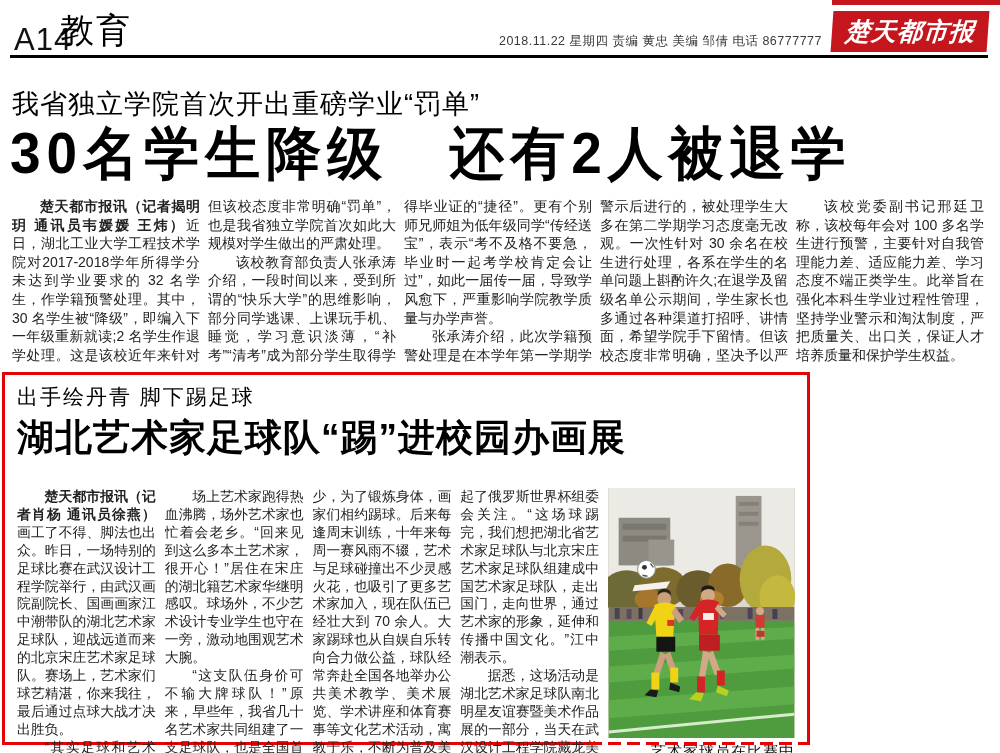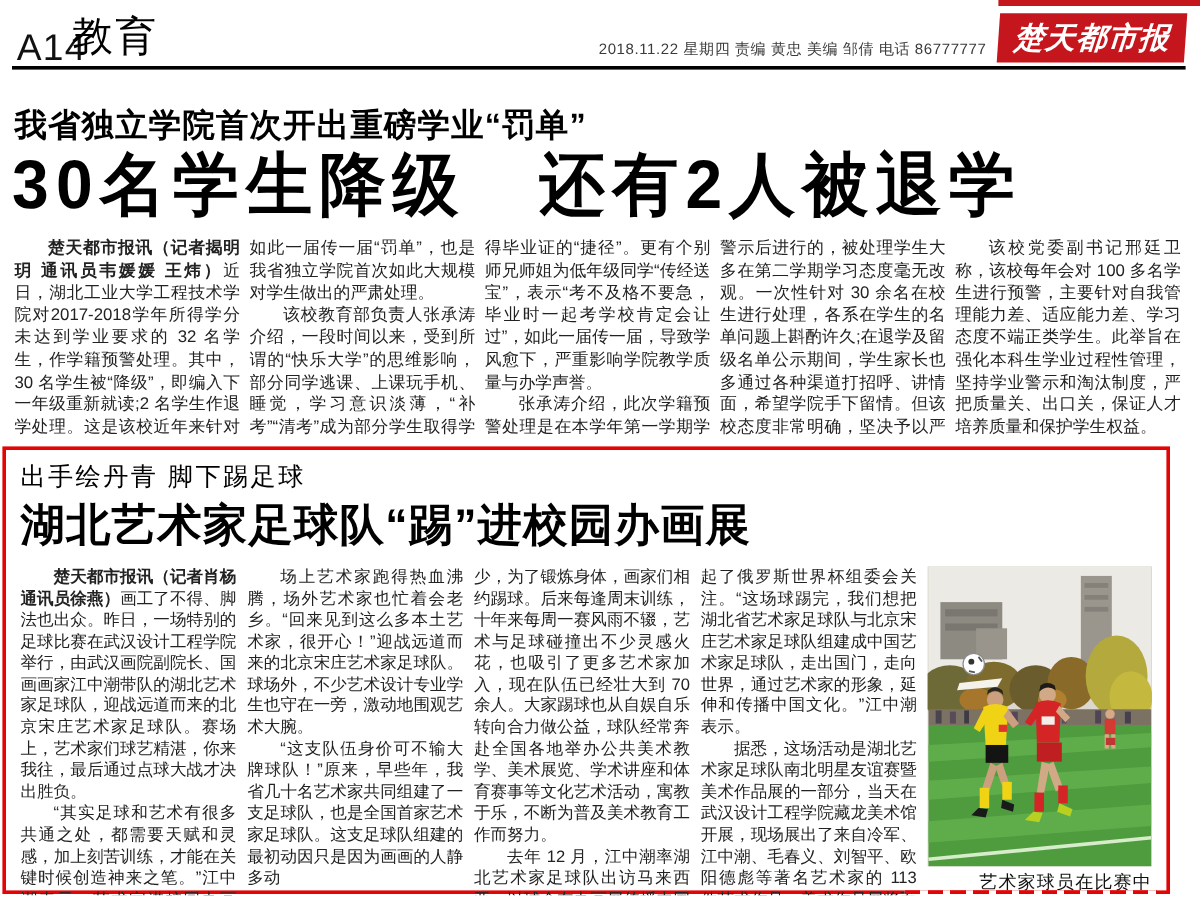--- a/index.html
+++ b/index.html
@@ -14,34 +14,34 @@
   .hdr-rule{position:absolute;left:10px;top:55px;width:978px;height:3px;background:#000;}
   .hdr-dateline{position:absolute;right:178px;top:33px;font-size:12.5px;color:#3a3a3a;letter-spacing:.5px;}
   .masthead{
     position:absolute;left:832px;top:11px;width:156px;height:41px;background:#c4161c;
     color:#fff;display:flex;align-items:center;justify-content:center;
     font-family:"DejaVu Serif","Liberation Serif",serif;font-style:italic;font-weight:bold;
     font-size:25px;letter-spacing:1px;transform:skewX(-4deg);
   }
   .top-sliver{position:absolute;left:832px;top:0;width:168px;height:5px;background:#c4161c;}
   
-  .a1-kicker{position:absolute;left:12px;top:86px;font-size:27px;font-weight:bold;color:#000;letter-spacing:1px;}
+  .a1-kicker{position:absolute;left:12px;top:86px;font-size:27px;font-weight:normal;color:#000;letter-spacing:1px;}
   .a1-headline{position:absolute;left:10px;top:116px;font-size:55px;font-weight:900;color:#000;letter-spacing:6px;white-space:nowrap;transform:scaleY(1.04);transform-origin:left top;}
   .a1-cols{position:absolute;left:12px;top:197px;width:976px;display:flex;gap:8px;}
   .bodycol{font-size:14px;line-height:18.6px;text-align:justify;color:#222;}
   .a1-cols .bodycol{width:188px;height:168px;overflow:hidden;}
   p{margin:0;}
   .indent{text-indent:2em;}
   
   .a2-box{
-    position:absolute;left:2px;top:372px;width:973px;height:373px;box-sizing:border-box;
+    position:absolute;left:2px;top:372px;width:808px;height:373px;box-sizing:border-box;
     border:3px solid #e30505;background:#fff;padding:8px 12px 4px 12px;
   }
   .a2-kicker{font-size:21px;color:#000;letter-spacing:2px;margin-bottom:2px;}
-  .a2-headline{font-size:37px;font-weight:900;color:#000;letter-spacing:1px;margin-bottom:9px;white-space:nowrap;}
+  .a2-headline{font-size:37px;font-weight:900;color:#000;letter-spacing:1px;margin-bottom:25px;white-space:nowrap;}
   .a2-content{display:flex;gap:9px;}
   .a2-content .bodycol{width:182px;height:274px;overflow:hidden;font-size:13.8px;line-height:17.9px;}
   .photo-wrap{width:187px;}
   .photo{width:187px;height:250px;display:block;background:#dcd8cf;}
   .photo-caption{font-size:15px;color:#111;text-align:right;margin-top:4px;letter-spacing:1px;}
   .dash-overlay{
     position:absolute;right:8px;bottom:-3px;width:210px;height:3px;
     background:repeating-linear-gradient(90deg,#e30505 0 13px,#ffffff 13px 19px);
   }
 </style>
@@ -56,21 +56,21 @@
 <div class="hdr-rule"></div>
 
 <div class="a1-kicker">我省独立学院首次开出重磅学业“罚单”</div>
 <div class="a1-headline">30名学生降级　还有2人被退学</div>
 
 <div class="a1-cols">
   <div class="bodycol">
     <p class="indent"><strong>楚天都市报讯（记者揭明玥 通讯员韦媛媛 王炜）</strong><span>近日，湖北工业大学工程技术学院对2017-2018学年所得学分未达到学业要求的 32 名学生，作学籍预警处理。其中，30 名学生被“降级”，即编入下一年级重新就读;2 名学生作退学处理。这是该校近年来针对在校生学</span></p>
   </div>
   <div class="bodycol">
-    <p>如此一届传一届“罚单”，也是我省独立学院首次如此大规模对学生做出的严肃处理。</p>
+    <p>但该校态度非常明确“罚单”，也是我省独立学院首次如此大规模对学生做出的严肃处理。</p>
     <p class="indent">该校教育部负责人张承涛介绍，一段时间以来，受到所谓的“快乐大学”的思维影响，部分同学逃课、上课玩手机、睡觉，学习意识淡薄，“补考”“清考”成为部分学生取得学分、获</p>
   </div>
   <div class="bodycol">
     <p>得毕业证的“捷径”。更有个别师兄师姐为低年级同学“传经送宝”，表示“考不及格不要急，毕业时一起考学校肯定会让过”，如此一届传一届，导致学风愈下，严重影响学院教学质量与办学声誉。</p>
     <p class="indent">张承涛介绍，此次学籍预警处理是在本学年第一学期学业</p>
   </div>
   <div class="bodycol">
     <p>警示后进行的，被处理学生大多在第二学期学习态度毫无改观。一次性针对 30 余名在校生进行处理，各系在学生的名单问题上斟酌许久;在退学及留级名单公示期间，学生家长也多通过各种渠道打招呼、讲情面，希望学院手下留情。但该校态度非常明确，坚决予以严肃处理。</p>
   </div>
   <div class="bodycol">
@@ -81,21 +81,21 @@
 <div class="a2-box">
   <div class="a2-kicker">出手绘丹青  脚下踢足球</div>
   <div class="a2-headline">湖北艺术家足球队“踢”进校园办画展</div>
 
   <div class="a2-content">
     <div class="bodycol">
       <p class="indent"><strong>楚天都市报讯（记者肖杨 通讯员徐燕）</strong><span>画工了不得、脚法也出众。昨日，一场特别的足球比赛在武汉设计工程学院举行，由武汉画院副院长、国画画家江中潮带队的湖北艺术家足球队，迎战远道而来的北京宋庄艺术家足球队。赛场上，艺术家们球艺精湛，你来我往，最后通过点球大战才决出胜负。</span></p>
       <p class="indent">“其实足球和艺术有很多共通之处，都需要天赋和灵感，加上刻苦训练，才能在关键时候创造神来之笔。”江中潮表示，艺术家进校园办画展、踢足球，传播了积极向上的精神面貌，无论是</p>
     </div>
     <div class="bodycol">
-      <p class="indent">场上艺术家跑得热血沸腾，场外艺术家也忙着会老乡。“回来见到这么多本土艺术家，很开心！”迎战远道而来的北京宋庄艺术家足球队。球场外，不少艺术设计专业学生也守在一旁，激动地围观艺术大腕。</p>
+      <p class="indent">场上艺术家跑得热血沸腾，场外艺术家也忙着会老乡。“回来见到这么多本土艺术家，很开心！”居住在宋庄的湖北籍艺术家华继明感叹。球场外，不少艺术设计专业学生也守在一旁，激动地围观艺术大腕。</p>
       <p class="indent">“这支队伍身价可不输大牌球队！”原来，早些年，我省几十名艺术家共同组建了一支足球队，也是全国首家艺术家足球队。这支足球队组建的最初动因只是因为画画的人静多动</p>
     </div>
     <div class="bodycol">
       <p>少，为了锻炼身体，画家们相约踢球。后来每逢周末训练，十年来每周一赛风雨不辍，艺术与足球碰撞出不少灵感火花，也吸引了更多艺术家加入，现在队伍已经壮大到 70 余人。大家踢球也从自娱自乐转向合力做公益，球队经常奔赴全国各地举办公共美术教学、美术展览、学术讲座和体育赛事等文化艺术活动，寓教于乐，不断为普及美术教育工作而努力。</p>
       <p class="indent">去年 12 月，江中潮率湖北艺术家足球队出访马来西亚，以球会友办画展传播中国文化，这种独特的文化交流方式，甚至引</p>
     </div>
     <div class="bodycol">
       <p>起了俄罗斯世界杯组委会关注。“这场球踢完，我们想把湖北省艺术家足球队与北京宋庄艺术家足球队组建成中国艺术家足球队，走出国门，走向世界，通过艺术家的形象，延伸和传播中国文化。”江中潮表示。</p>
       <p class="indent">据悉，这场活动是湖北艺术家足球队南北明星友谊赛暨美术作品展的一部分，当天在武汉设计工程学院藏龙美术馆开展，现场展出了来自冷军、江中潮、毛春义、刘智平、欧阳德彪等著名艺术家的 113 件艺术作品。美术作品展将面向社会开放至 28 日。</p>
     </div>

